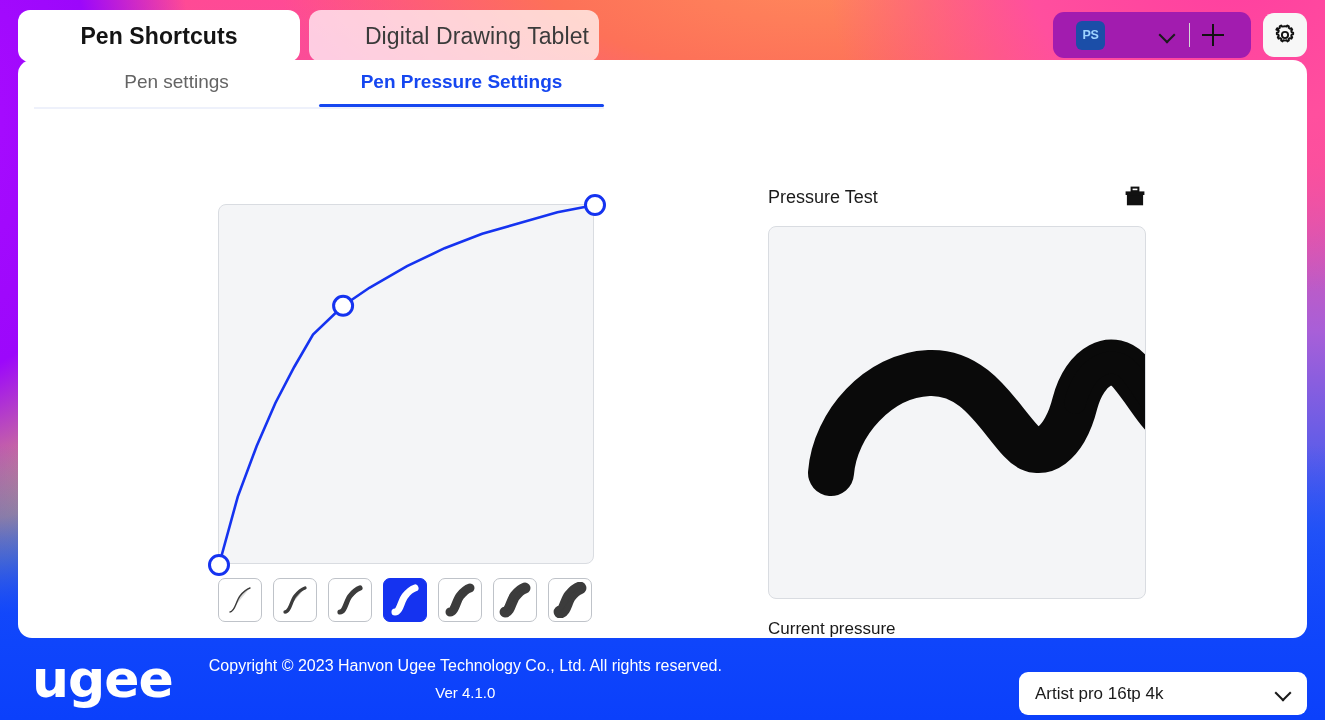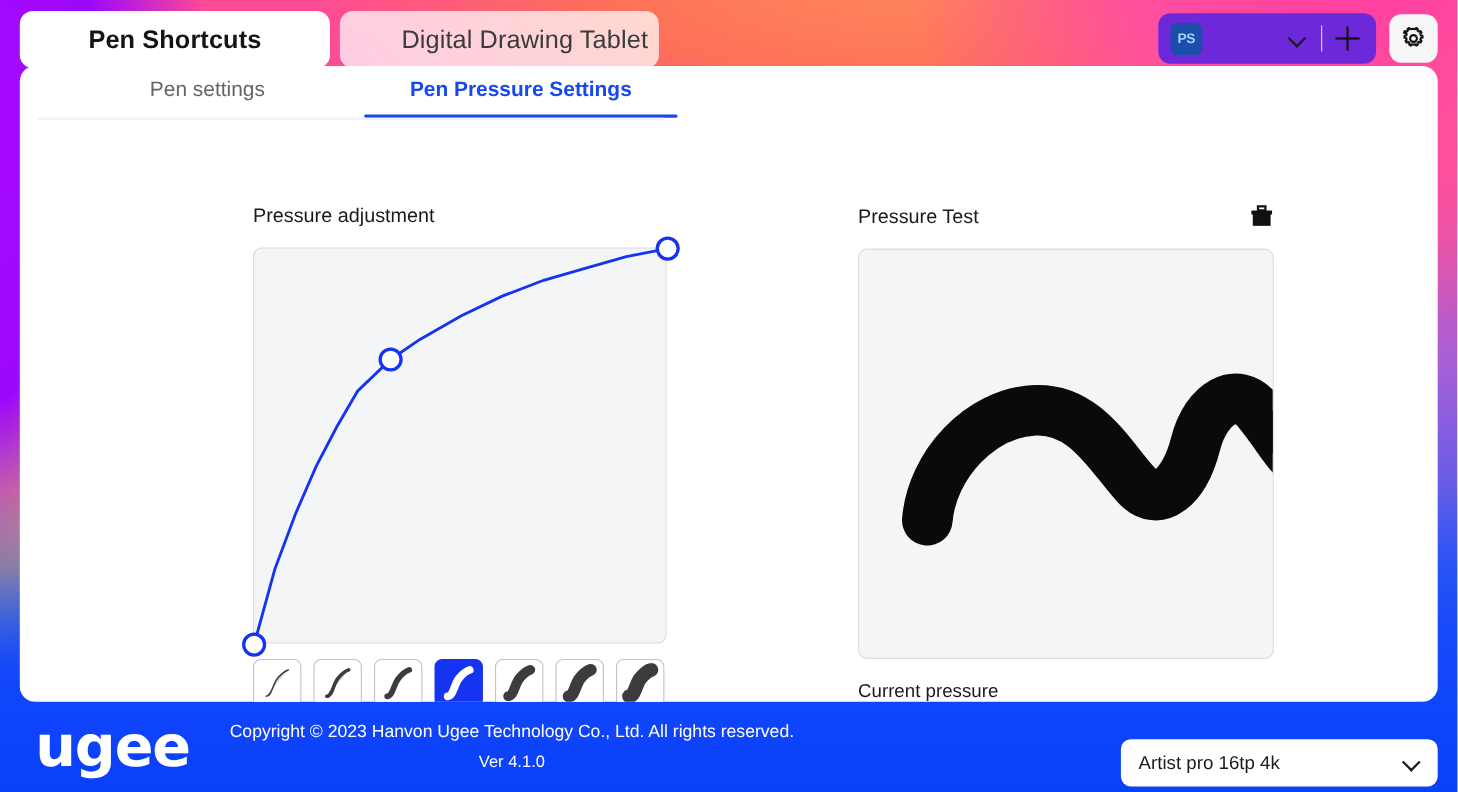--- a/index.html
+++ b/index.html
@@ -59,23 +59,23 @@
   }
 
   
   .topright {
     position: absolute; right: 18px; top: 12px;
     display: flex; align-items: center; gap: 12px;
     z-index: 5;
   }
   .appselect {
     width: 198px; height: 46px;
-    background: #6d28d9; border-radius: 11px;
+    background: #a21caf; border-radius: 11px;
     display: flex; align-items: center;
-    padding: 0 11px;
+    padding: 0 23px;
     cursor: pointer;
   }
   .ps-badge {
     width: 29px; height: 29px; border-radius: 6px;
     background: #1b4ea8;
     color: #9fd3ff;
     font-size: 12.5px; font-weight: bold;
     display: flex; align-items: center; justify-content: center;
     letter-spacing: -.3px;
   }
@@ -105,21 +105,20 @@
 
   
   .card {
     position: absolute;
     left: 18px; top: 60px;
     width: 1289px; height: 578px;
     background: #ffffff;
     border-radius: 14px;
     z-index: 3;
     overflow: hidden;
-    padding-left: 12px;
   }
 
   
   .subtabs {
     position: relative;
     height: 48px;
     display: flex; align-items: flex-start;
     padding-left: 0;
   }
   .subtab {
@@ -266,21 +265,20 @@
     </div>
     <div class="subtab t2">
       <span>Pen Pressure Settings</span>
     </div>
   </div>
   <div class="subtab-underline"></div>
 
   <div class="cols">
 
     <div class="left">
-      <div class="section-title">Pressure adjustment</div>
 
       <div class="curve-box">
         <svg width="400" height="384" viewBox="0 0 400 384">
           <path id="curve-path" fill="none" stroke="#1533f0" stroke-width="2.6" stroke-linecap="round" d="M 12.0 372.0 L 30.8 303.6 L 49.6 253.2 L 68.4 210.0 L 87.2 174.0 L 106.0 141.6 L 136.1 112.8 L 162.4 94.8 L 200.0 73.2 L 237.6 55.2 L 275.2 40.8 L 312.8 30.0 L 350.4 19.2 L 388.0 12.0"></path>
           <circle id="pt0" r="9.5" fill="#ffffff" stroke="#1533f0" stroke-width="3" cx="12.0" cy="372.0"></circle>
           <circle id="pt1" r="9.5" fill="#ffffff" stroke="#1533f0" stroke-width="3" cx="136.1" cy="112.8"></circle>
           <circle id="pt2" r="9.5" fill="#ffffff" stroke="#1533f0" stroke-width="3" cx="388.0" cy="12.0"></circle>
         </svg>
       </div>
 

